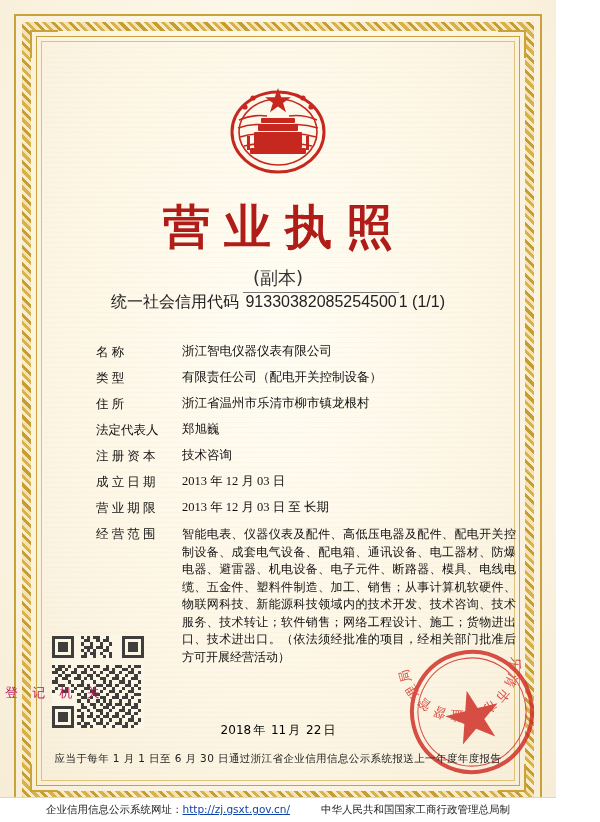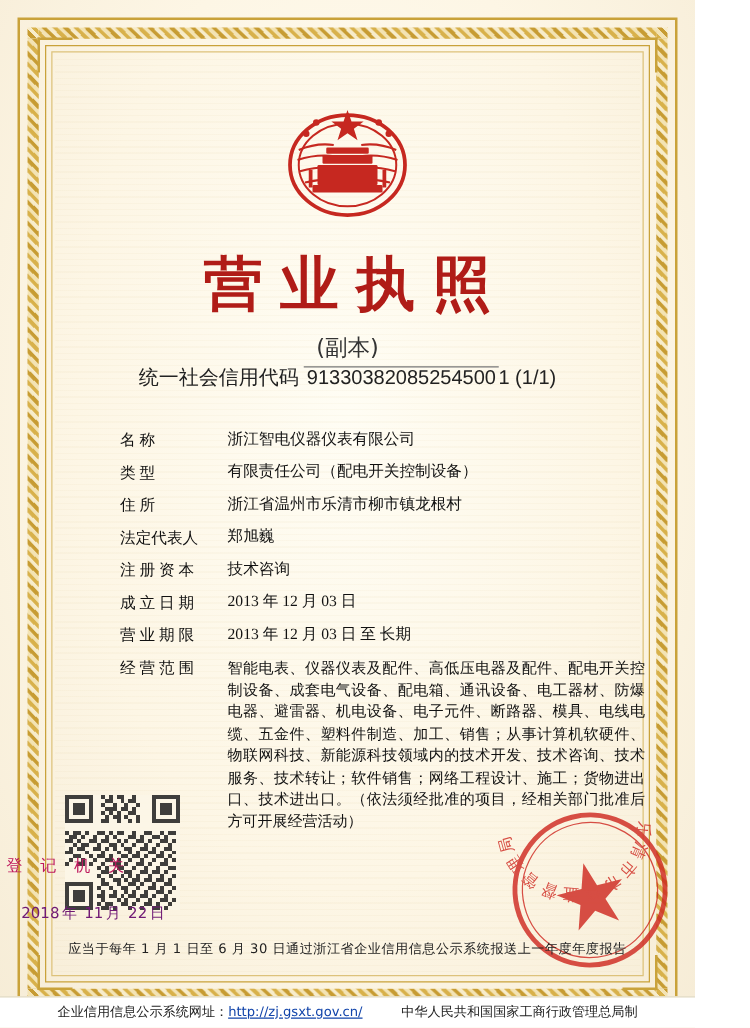--- a/index.html
+++ b/index.html
@@ -159,26 +159,26 @@
     top: 684px;
     text-align: left;
     font-family: "DejaVu Sans", "Liberation Sans", sans-serif;
     font-size: 13px;
     letter-spacing: 5px;
     text-indent: 5px;
     color: #be185d;
   }
   .issue-date {
     position: absolute;
-    left: 16px; right: 0;
+    left: 0; right: 0;
     top: 722px;
-    text-align: left;
+    text-align: center;
     font-family: "DejaVu Sans", "Liberation Sans", sans-serif;
     font-size: 12px;
-    color: #701a75;
+    color: #000000;
   }
   .issue-date span { padding: 0 1px; }
 
   
   .seal {
     position: absolute;
     left: 406px;
     top: 646px;
     width: 132px;
     height: 132px;

